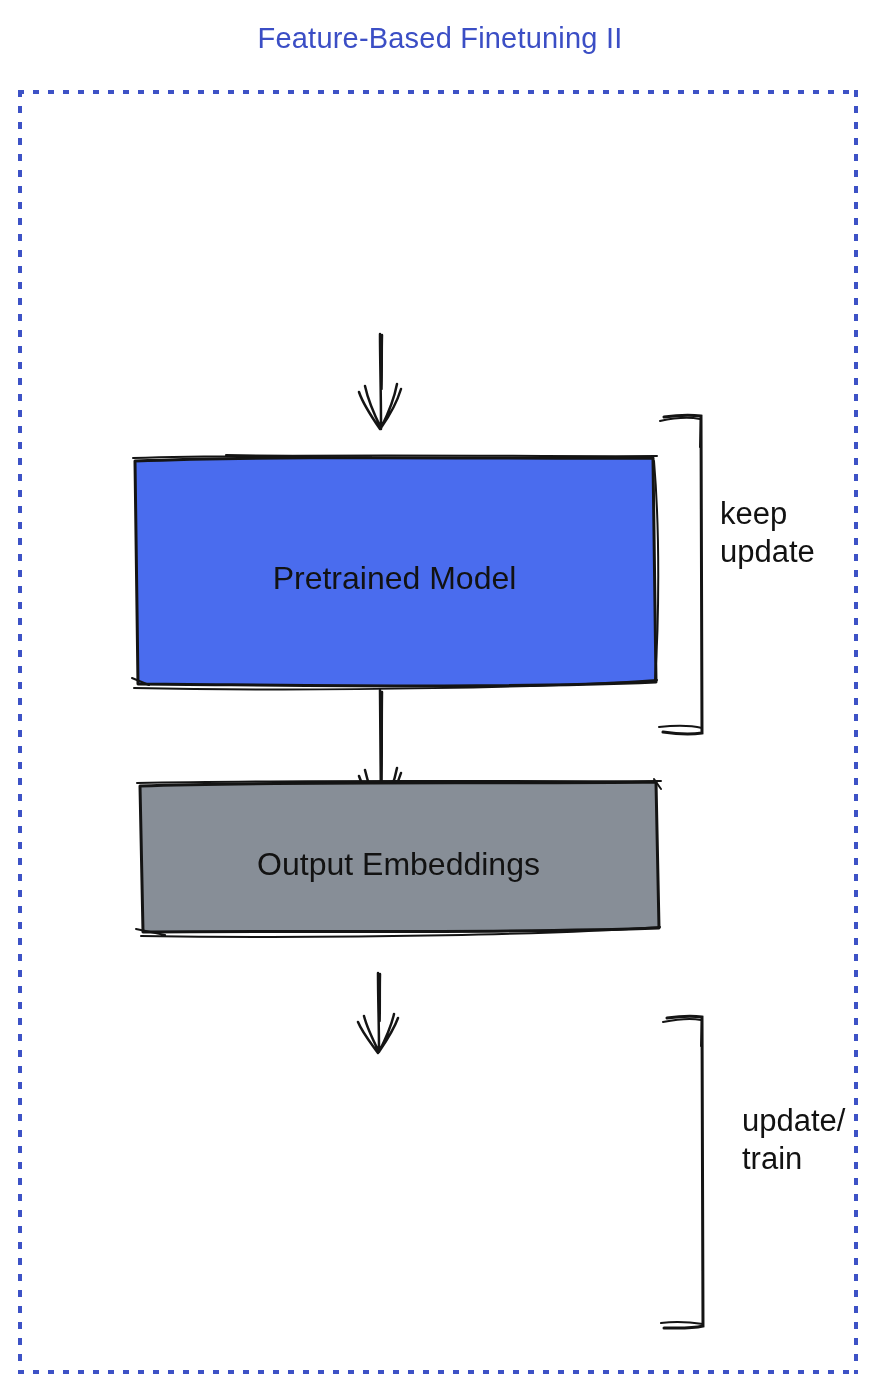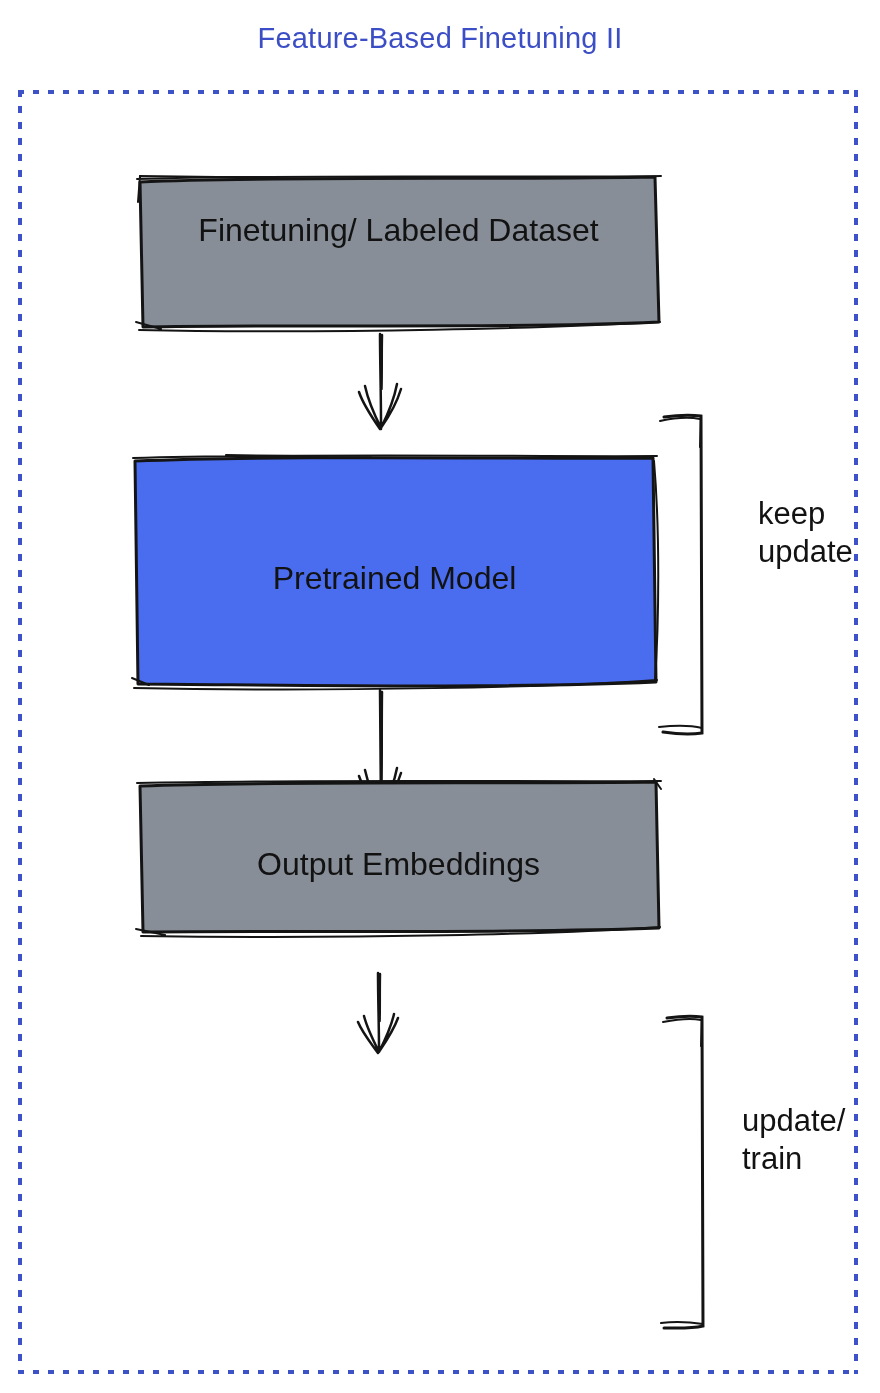--- a/index.html
+++ b/index.html
@@ -57,27 +57,20 @@
 
   <div class="title">Feature-Based Finetuning II</div>
 
   <div class="frame">
     <i class="t"></i>
     <i class="b"></i>
     <i class="l"></i>
     <i class="r"></i>
   </div>
 
-  <div class="node" style="left:135px;top:172px;width:527px;height:161px">
-    <svg width="527" height="161" viewBox="0 0 527 161">
-      <path class="mainline" d="M5 10 C150 4, 360 8, 520 5 L524 150 C370 157, 150 152, 8 155 Z" fill="#878E97"></path>
-      <path class="sketch" d="M2 7 C160 2, 400 6, 526 4 M3 30 L5 4 L150 6 M4 158 C200 162, 420 156, 525 150 M1 150 L26 157"></path>
-    </svg>
-    <span class="nlabel" style="transform:translateY(-22px)">Finetuning/ Labeled Dataset</span>
-  </div>
 
   <svg class="conn" style="left:352px;top:334px" width="58" height="100" viewBox="0 0 58 100">
     <path d="M28 0 C28 28, 29 58, 29 90 M30 1 C29.5 20, 30 38, 29.5 55
              M29 94 C22 80, 16 66, 13 52 M28 95 C19 82, 11 70, 7 58
              M29 94 C36 80, 42 66, 45 50 M29.5 93 C38 81, 45 68, 49 55
              M29 84 L29 95"></path>
   </svg>
 
   <div class="node" style="left:131px;top:452px;width:527px;height:238px">
     <svg width="527" height="238" viewBox="0 0 527 238">
@@ -85,21 +78,21 @@
       <path class="sketch" d="M2 6 C180 1, 420 5, 526 4 M95 3 L240 5 M523 9 C529 80, 528 170, 524 229
                M3 236 C200 240, 430 235, 526 228 M1 226 L18 233"></path>
     </svg>
     <span class="nlabel" style="transform:translateY(7px)">Pretrained Model</span>
   </div>
 
   <svg class="bracket" style="left:654px;top:409px" width="58" height="330" viewBox="0 0 58 330">
     <path d="M10 8 C25 6, 38 6, 47 7 L48 324 C36 326, 22 325, 9 323"></path>
     <path class="thin" d="M6 12 C20 9, 35 8, 46 10 M47 7 L46 38 M5 318 C22 316, 36 316, 48 319"></path>
   </svg>
-  <div class="side-label" style="left:758px;top:495px">
+  <div class="side-label" style="left:720px;top:495px">
     <span>keep</span>
     <span>update</span>
   </div>
 
   <svg class="conn" style="left:352px;top:690px" width="58" height="124" viewBox="0 0 58 124">
     <path d="M28 0 C28 40, 29 80, 29 120 M30 2 C29.5 35, 30 65, 29.5 95
              M29 122 C22 108, 16 94, 13 80 M28 123 C19 110, 11 98, 7 86
              M29 122 C36 108, 42 94, 45 78 M29.5 121 C38 109, 45 96, 49 83"></path>
   </svg>
 

